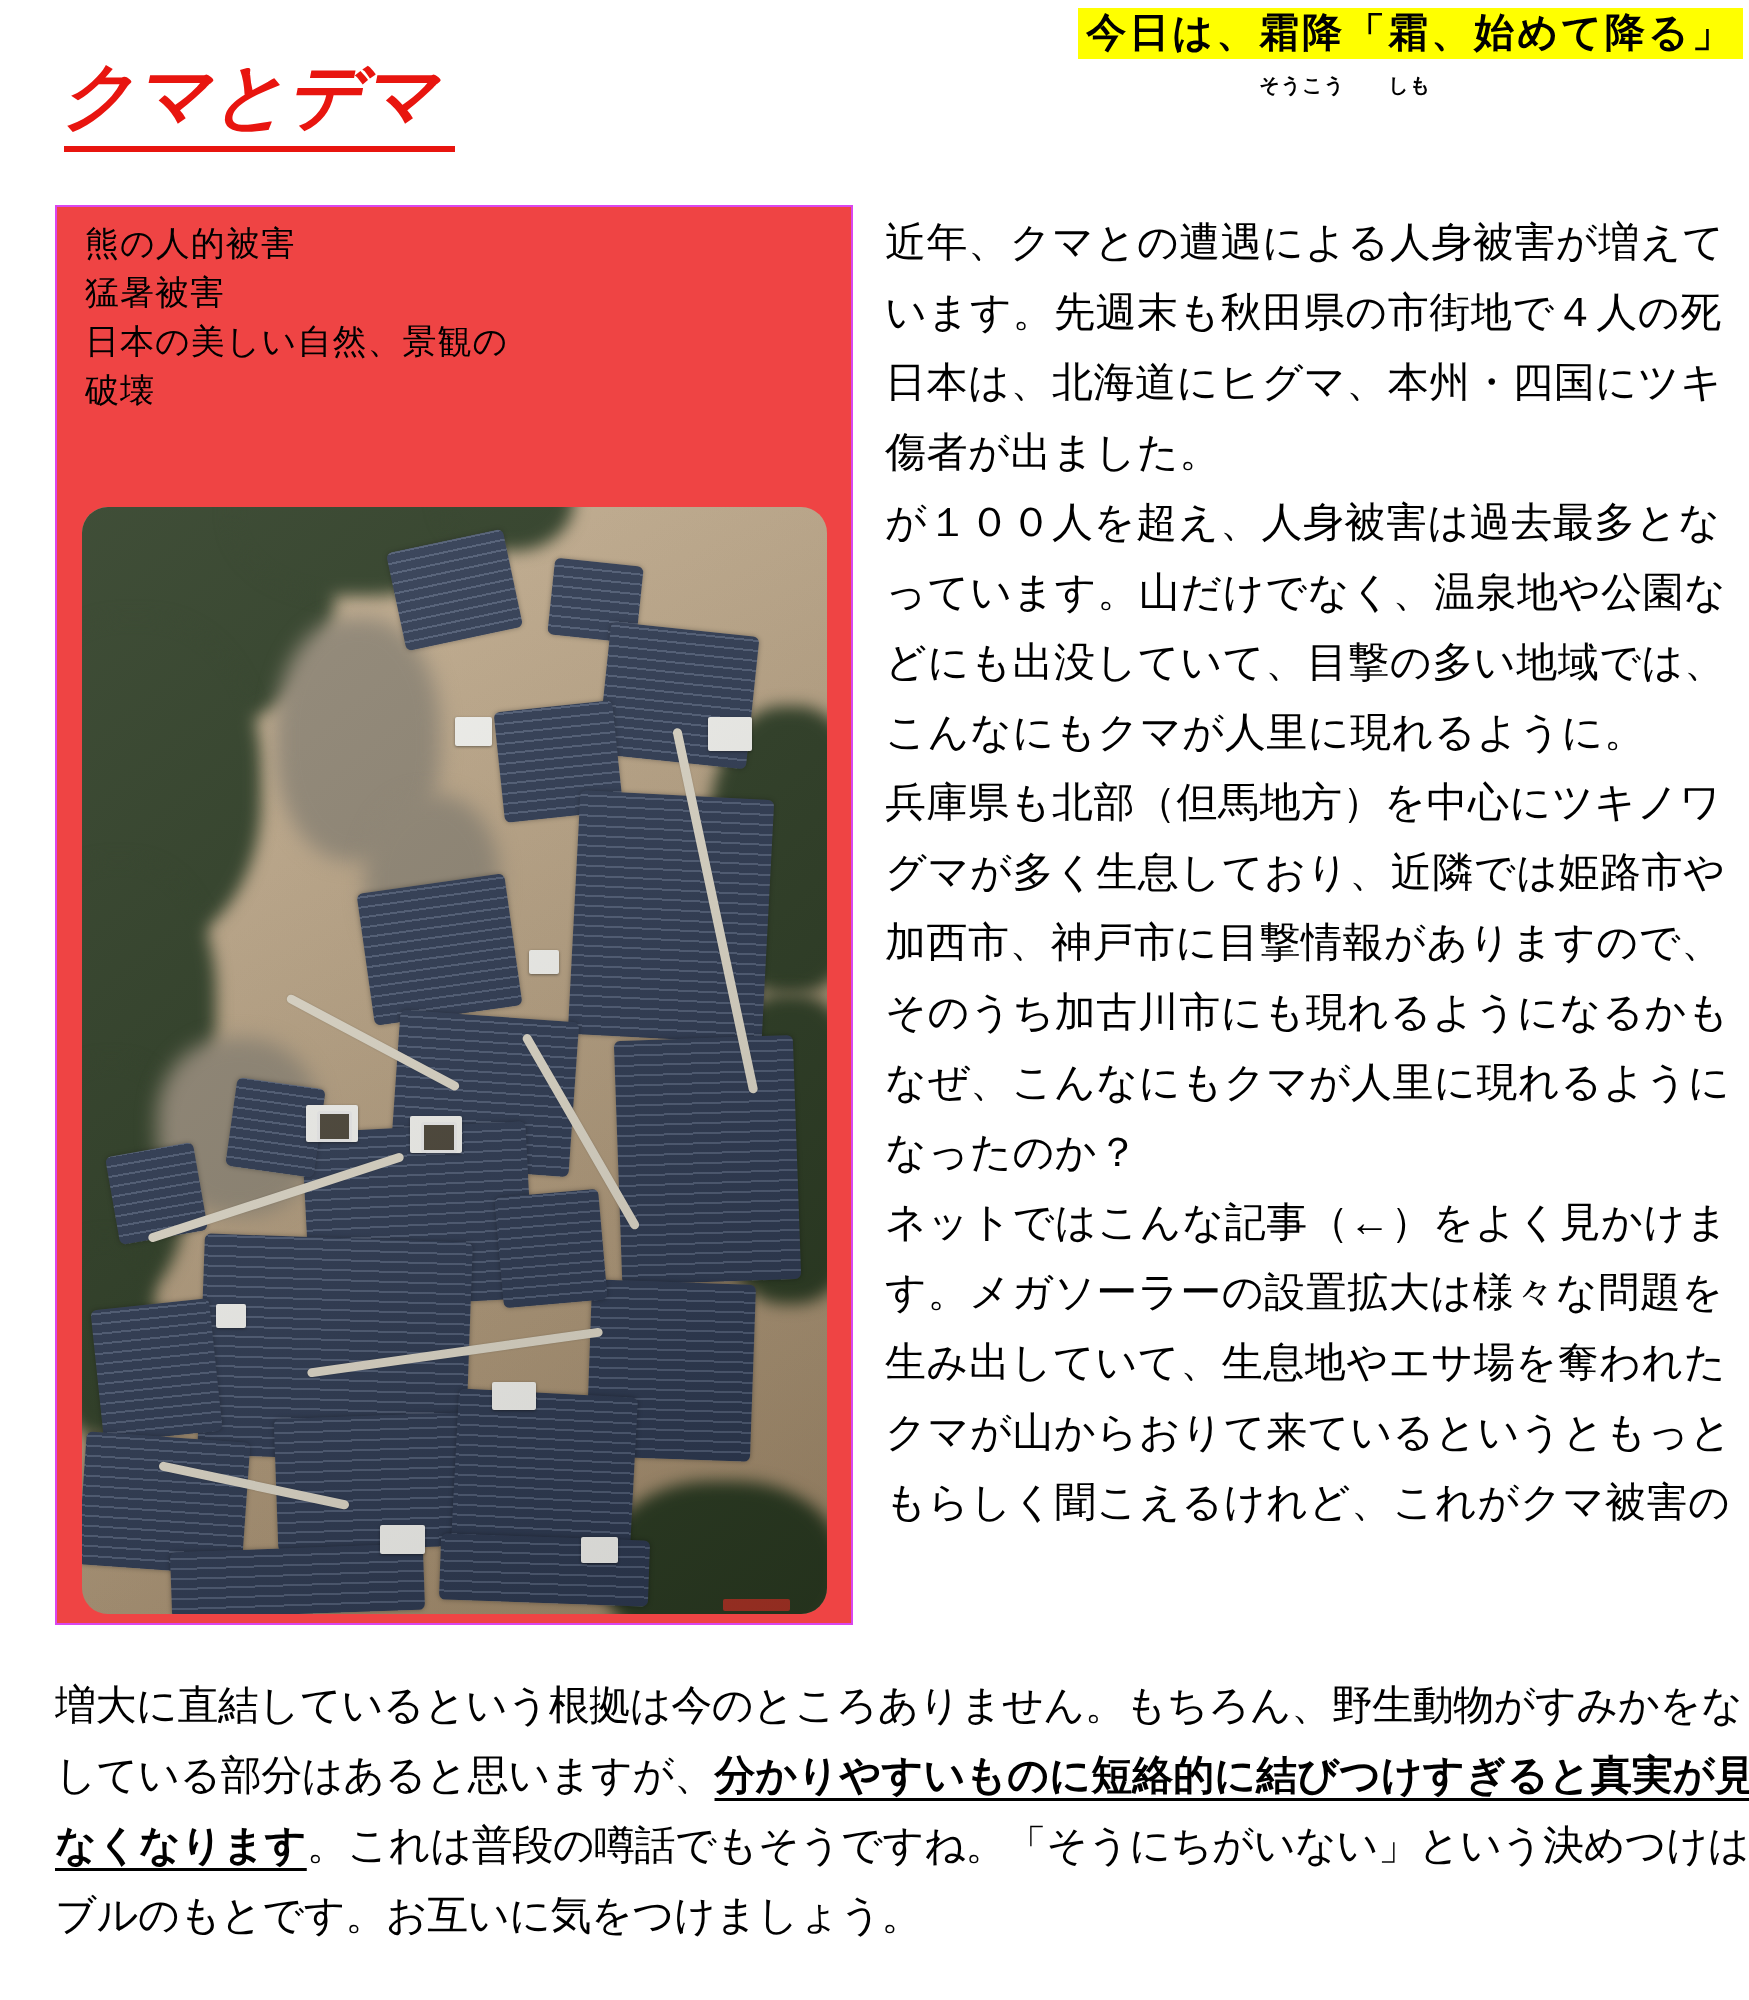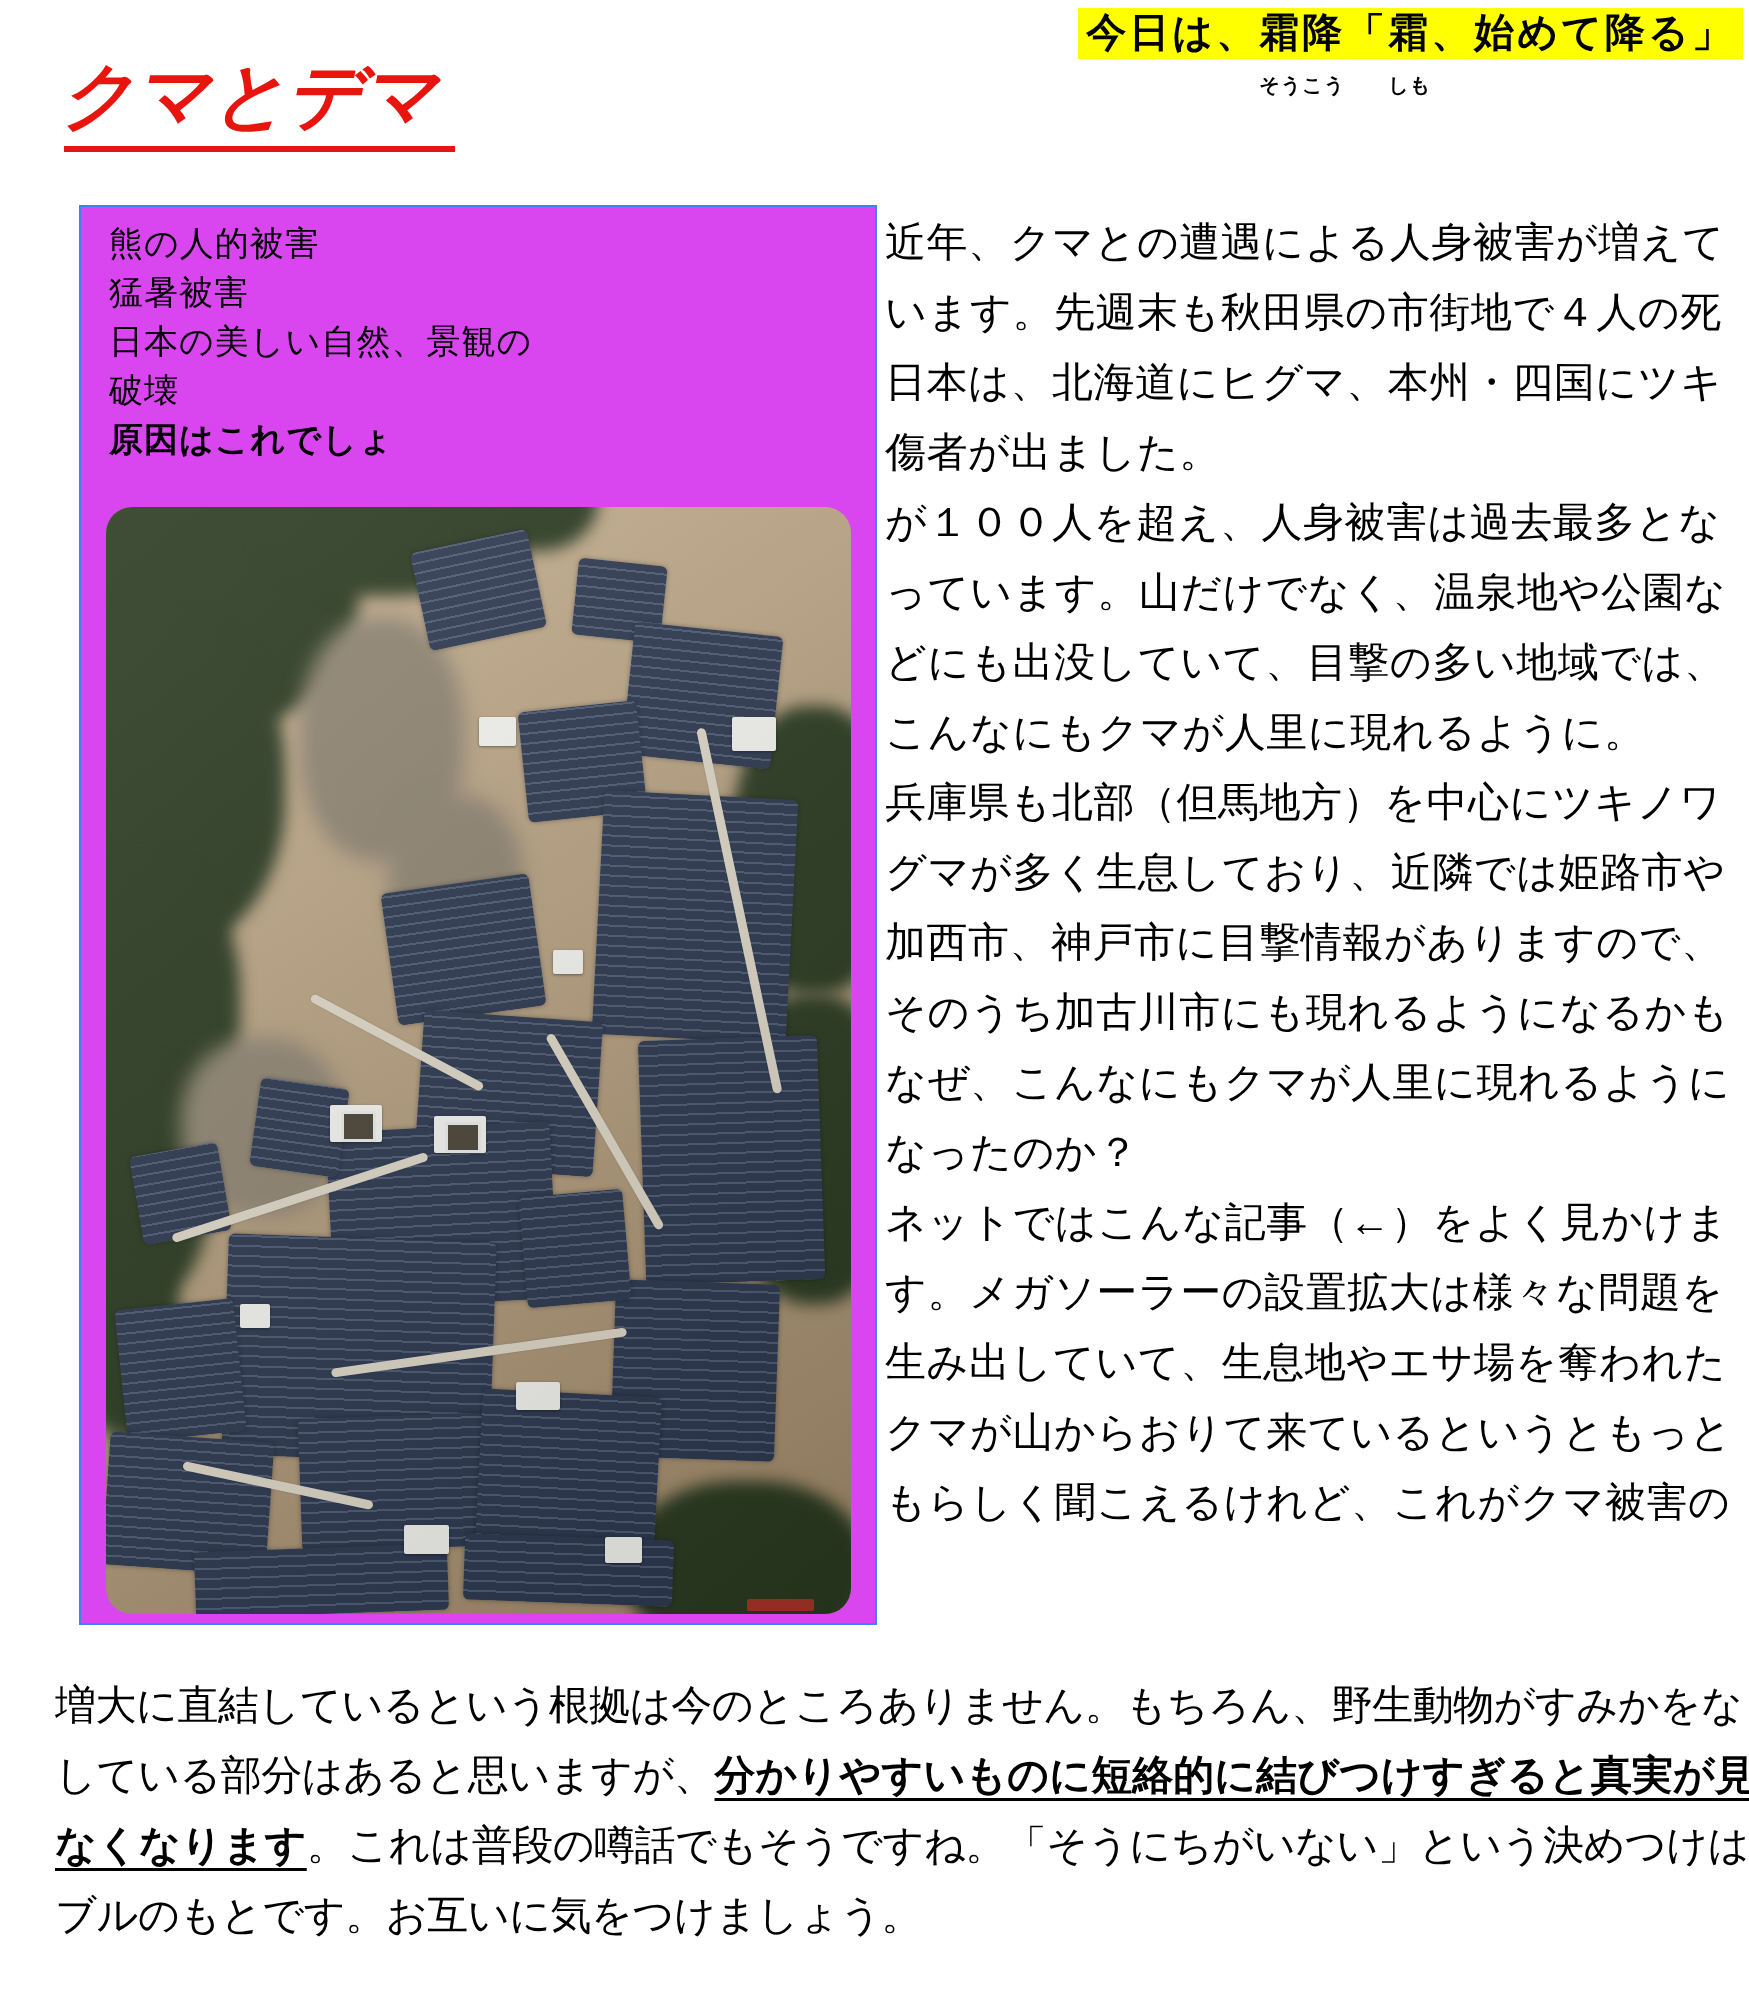--- a/index.html
+++ b/index.html
@@ -16,21 +16,21 @@
           transform:translateX(-50%);margin-top:7px;font-size:20px;font-weight:600;
           letter-spacing:1px;white-space:nowrap;color:#000;}
 
   
   .title-wrap{position:absolute;left:64px;top:56px;}
   .title-underline{display:inline-block;border-bottom:6px solid #e8150f;padding:0 10px 10px 2px;}
   .title-text{display:inline-block;transform:skewX(-11deg);font-weight:700;font-size:74px;line-height:80px;}
 
   
   .quote-box{position:absolute;left:55px;top:205px;width:794px;height:1416px;
-             border:2px solid #3b82f6;background:#d946ef;margin-left:24px;}
+             border:2px solid #d946ef;background:#ef4444;}
   .qlines{padding:12px 0 0 28px;}
   .qline{font-size:34px;line-height:49px;letter-spacing:1px;}
   .qline.qbold{font-weight:700;}
 
   
   .photo{position:absolute;left:25px;top:300px;width:745px;height:1107px;border-radius:26px;
          overflow:hidden;background:linear-gradient(155deg,#c6b091 0%,#b6a081 45%,#a28a6a 100%);}
   .photo::after{content:"";position:absolute;inset:0;
          background:linear-gradient(140deg,rgba(255,255,255,.10),rgba(0,0,0,.14));pointer-events:none;}
   .ph-f{position:absolute;background:#2a3a21;filter:blur(8px);border-radius:45%;}
@@ -68,21 +68,20 @@
   <div class="title-wrap">
     <span class="title-underline" id="title-underline" style="border-bottom-color: rgb(232, 21, 15);"><span class="title-text" id="title-text" style="color: rgb(232, 21, 15);">クマとデマ</span></span>
   </div>
 
   <div class="quote-box">
     <div class="qlines" id="box-lines">
         <div class="qline">熊の人的被害</div>
         <div class="qline">猛暑被害</div>
         <div class="qline">日本の美しい自然、景観の</div>
         <div class="qline">破壊</div>
-        <div class="qline qbold">原因はこれでしょ</div>
       </div>
     <div class="photo" id="photo">
         <div class="ph-f" style="left: -6%; top: -6%; width: 40%; height: 26%;"></div>
         <div class="ph-f" style="left: -10%; top: 10%; width: 34%; height: 30%;"></div>
         <div class="ph-f" style="left: -8%; top: 32%; width: 26%; height: 26%;"></div>
         <div class="ph-f" style="left: -6%; top: 50%; width: 20%; height: 22%;"></div>
         <div class="ph-f" style="left: 20%; top: -8%; width: 34%; height: 16%;"></div>
         <div class="ph-f" style="left: 48%; top: -6%; width: 18%; height: 10%;"></div>
         <div class="ph-f" style="left: 84%; top: 18%; width: 22%; height: 26%;"></div>
         <div class="ph-f" style="left: 84%; top: 44%; width: 22%; height: 28%;"></div>

